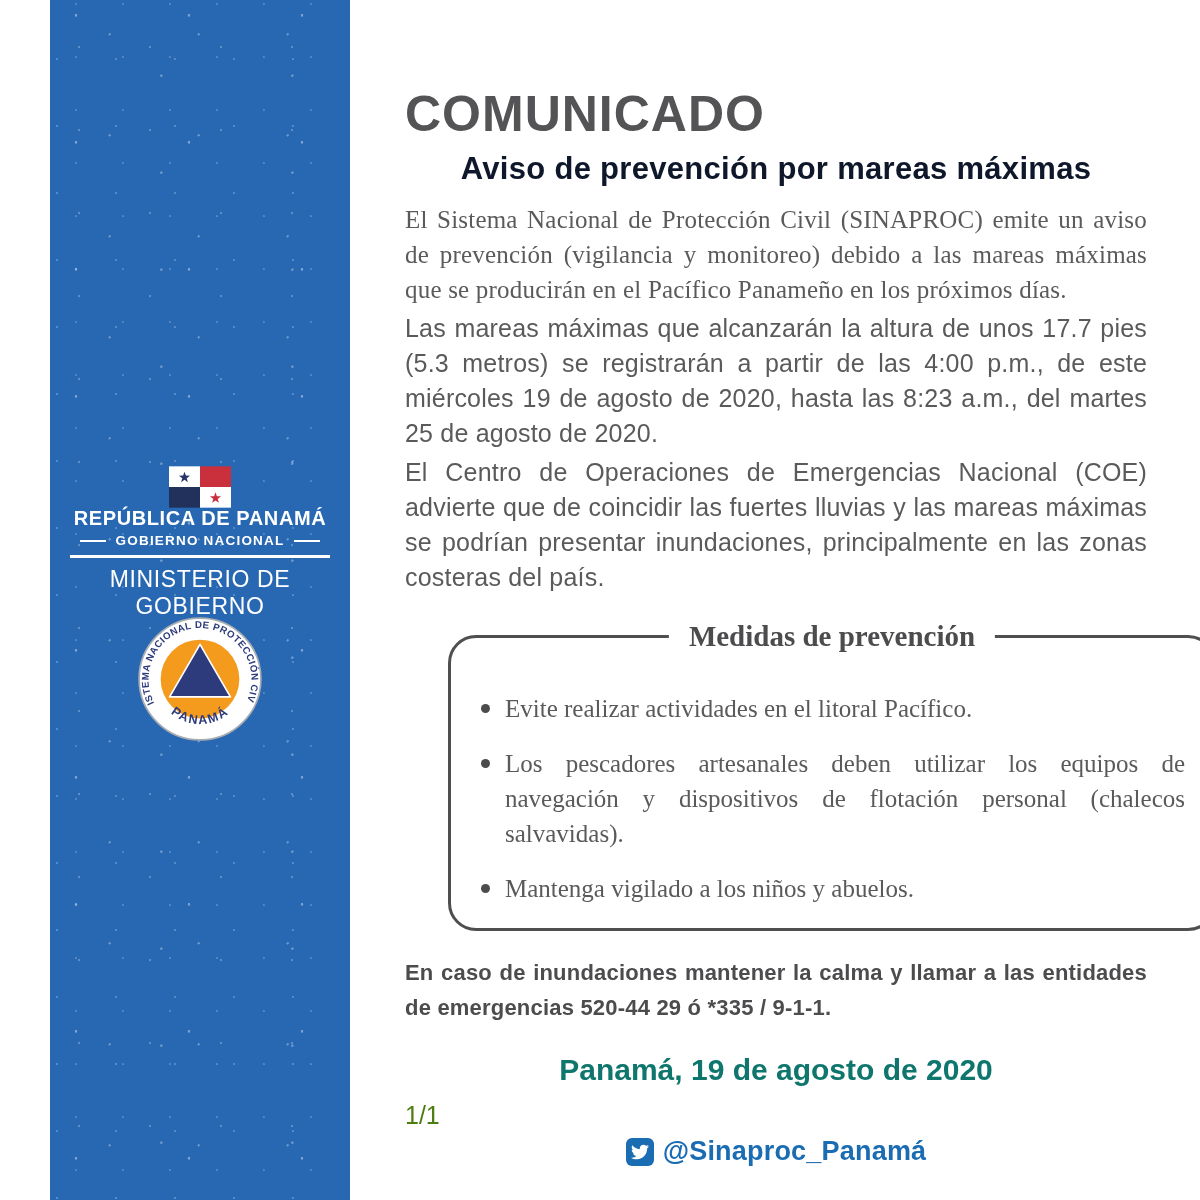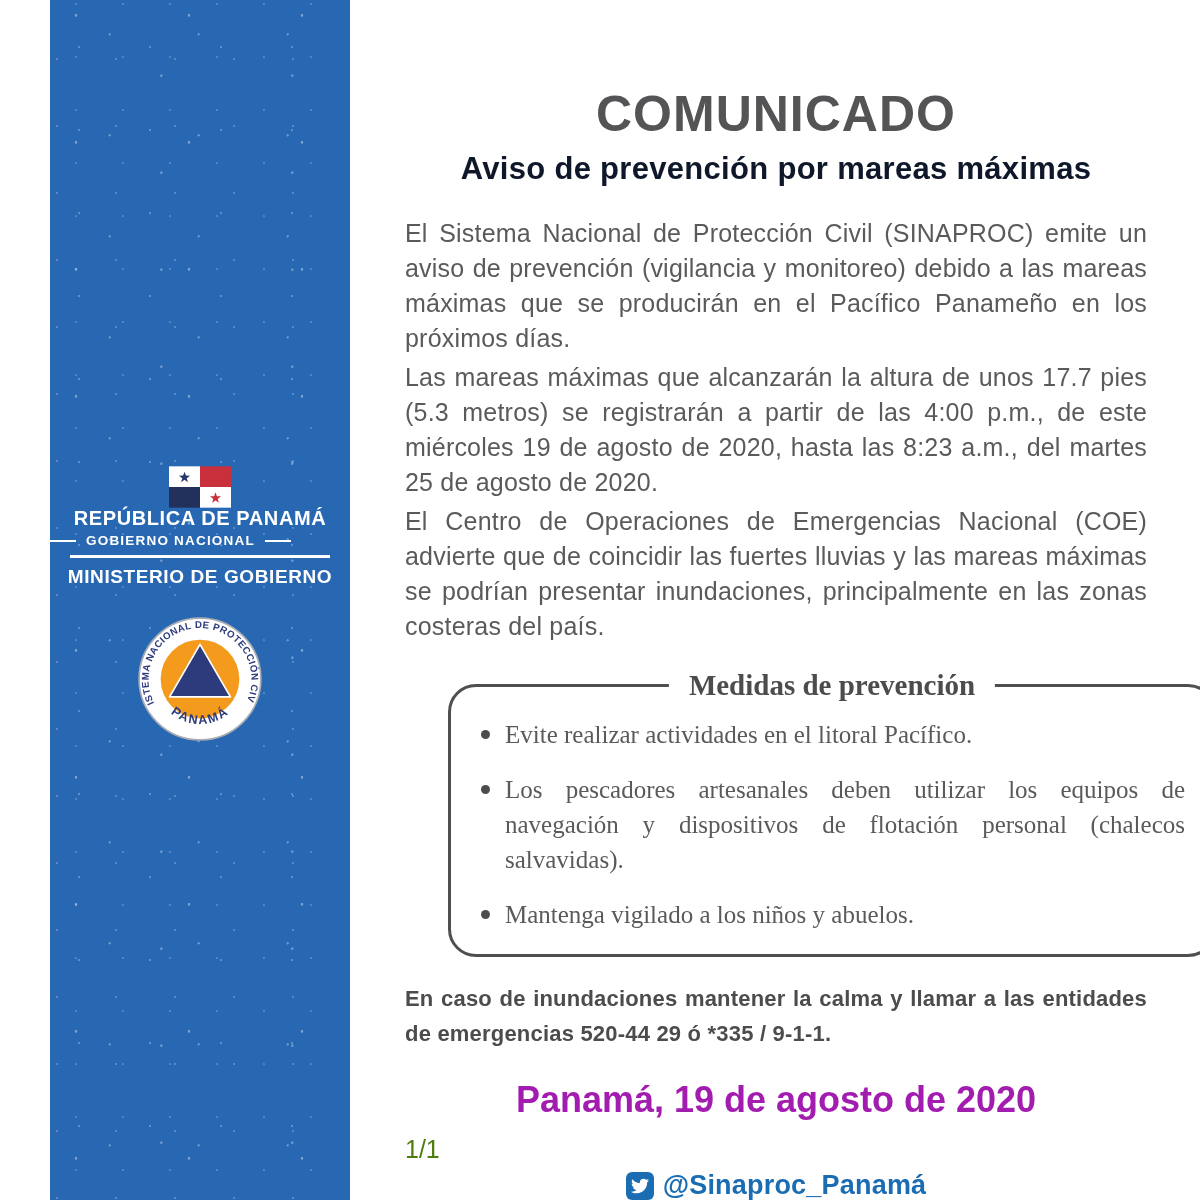--- a/index.html
+++ b/index.html
@@ -23,69 +23,69 @@
     background-size:113px 127px, 89px 101px, 71px 83px, 131px 97px, 59px 67px, 47px 53px;
     padding-left:40px;
   }
   .flag { position:absolute; top:466px; left:50%; transform:translateX(-50%); display:block; }
   .republic {
     position:absolute; top:506px; left:0; width:100%; text-align:center;
     color:#fff; font-weight:bold; font-size:20px; line-height:24px; letter-spacing:.6px;
   }
   .gob-row {
     position:absolute; top:533px; left:0; width:100%;
-    display:flex; align-items:center; gap:10px;
+    display:flex; align-items:center; justify-content:center; gap:10px;
     color:#fff; font-weight:bold; font-size:13.5px; letter-spacing:1.2px;
   }
   .gob-row::before, .gob-row::after { content:""; width:26px; height:2px; background:#fff; }
   .sidebar-divider { position:absolute; top:555px; left:20px; width:260px; height:2.5px; background:#fff; }
   .ministry {
     position:absolute; top:566px; left:0; width:100%; text-align:center;
-    color:#fff; font-weight:bold; font-size:19px; letter-spacing:.6px;
+    color:#fff; font-weight:normal; font-size:23px; letter-spacing:.6px;
   }
   .emblem { position:absolute; top:616px; left:50%; transform:translateX(-50%); }
 
   
   .main { position:absolute; left:405px; top:0; width:742px; }
   .doc-title {
-    margin-top:88px; text-align:center;
+    margin-top:88px; 
     font-size:50px; line-height:52px; font-weight:bold; color:#545456; letter-spacing:1px;
   }
   .doc-subtitle {
     margin-top:12px; text-align:center;
     font-size:31px; line-height:34px; font-weight:bold; color:#0f172a; letter-spacing:.3px;
   }
   .para {
     margin-top:4px; font-size:25px; line-height:35px;
     text-align:justify; color:#5a5a5c; letter-spacing:.2px;
   }
-  .para.first { margin-top:30px; }
+  .para.first { margin-top:16px;font-family:Liberation Serif, serif; }
 
   .prevention-box {
     position:relative; margin-top:40px; margin-left:43px; width:768px;
     border:3px solid #4f4f51; border-radius:28px;
     padding:30px 28px 22px 30px;
     font-family:Liberation Serif, serif;
   }
   .prevention-title {
     position:absolute; top:-20px; left:50%; transform:translateX(-50%);
     background:#ffffff; padding:0 20px; white-space:nowrap;
     font-size:29px; line-height:36px; font-weight:bold; color:#4c4c4e;
   }
   .prevention-list { list-style:none; }
   .prevention-item { display:flex; gap:15px; margin-top:20px; }
-  .prevention-item:first-child { margin-top:0; }
+  .prevention-item:first-child { margin-top:23px; }
   .bullet-dot { flex:none; width:9px; height:9px; border-radius:50%; background:#4c4c4e; margin-top:13px; }
   .prevention-text { font-size:25px; line-height:35px; text-align:justify; color:#5a5a5c; }
 
   .emergency-note {
     margin-top:24px; font-size:22px; line-height:35px; font-weight:bold;
     text-align:justify; color:#4c4c4e; letter-spacing:.2px;
   }
-  .dateline { margin-top:28px; text-align:center; font-size:36px; font-weight:bold; color:#a21caf; }
+  .dateline { margin-top:28px; text-align:center; font-size:30px; font-weight:bold; color:#0f766e; }
   .page-indicator { margin-top:14px; font-size:25px; color:#4d7c0f; }
   .social-row {
     margin-top:6px; display:flex; align-items:center; justify-content:center; gap:9px;
   }
   .twitter-badge {
     width:28px; height:28px; border-radius:6px; background:#1a6cb3;
     display:flex; align-items:center; justify-content:center;
   }
   .twitter-handle { font-size:27px; font-weight:bold; color:#1a6cb3; letter-spacing:.2px; }
 </style>

